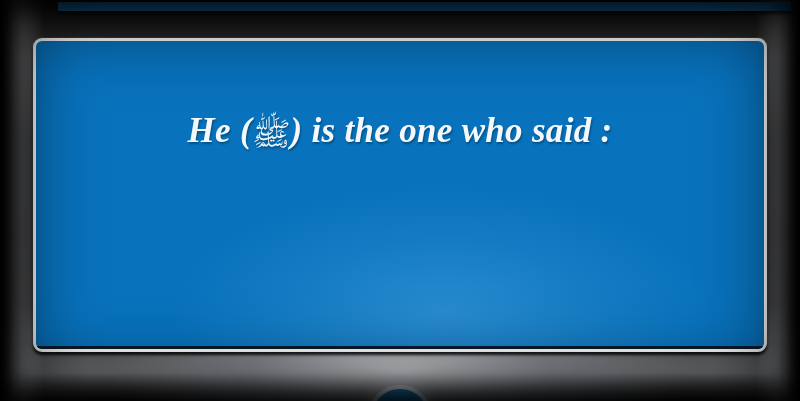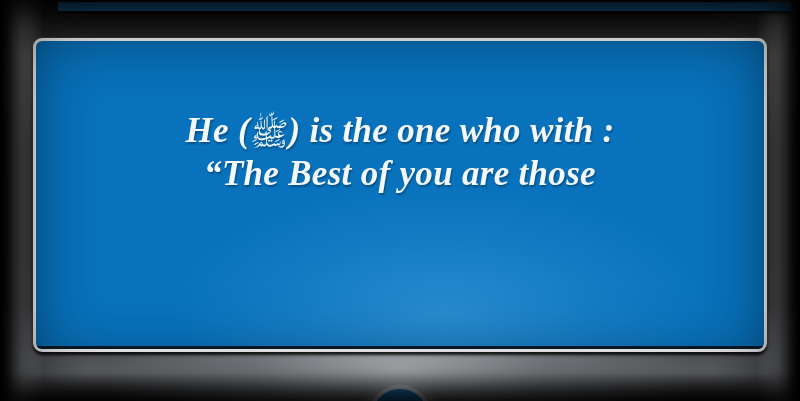--- a/index.html
+++ b/index.html
@@ -189,22 +189,21 @@
   <div class="bg-sheen"></div>
   <div class="bg-sidesheen"></div>
 
   <div class="top-accent-bar"></div>
   <div class="top-accent-shadow"></div>
 
   <div class="quote-card">
     <div class="card-inner-glow"></div>
 
     <div class="quote-text">
-      <span class="quote-line"><span>He (</span><span class="saw-glyph">ﷺ</span><span>) is the one who with :</span></span>
-      <span class="quote-line">“The Best of you are those</span>
+      <span class="quote-line"><span>He (</span><span class="saw-glyph">ﷺ</span><span>) is the one who said :</span></span>
     </div>
 
     <div class="card-bottom-dark"></div>
   </div>
 
   <div class="bottom-circle-halo"></div>
   <div class="bottom-circle"></div>
 
   <div class="bg-vignette"></div>
 

